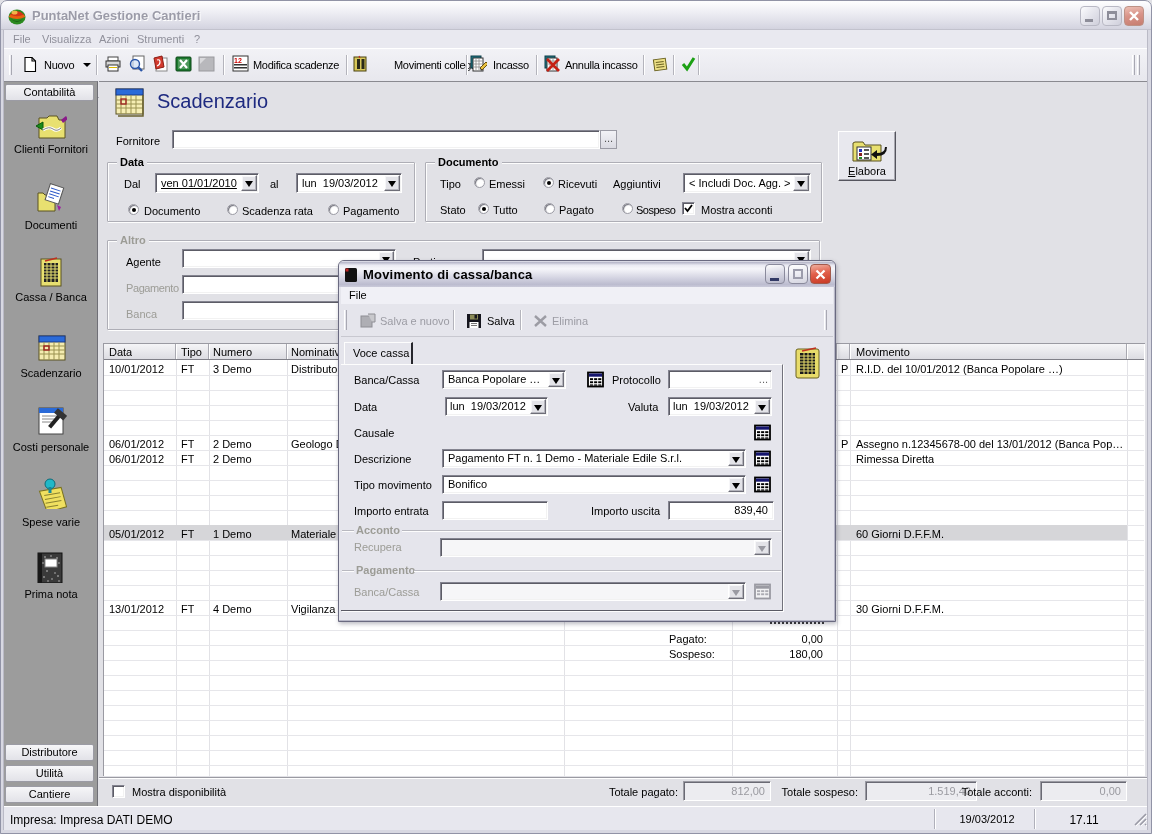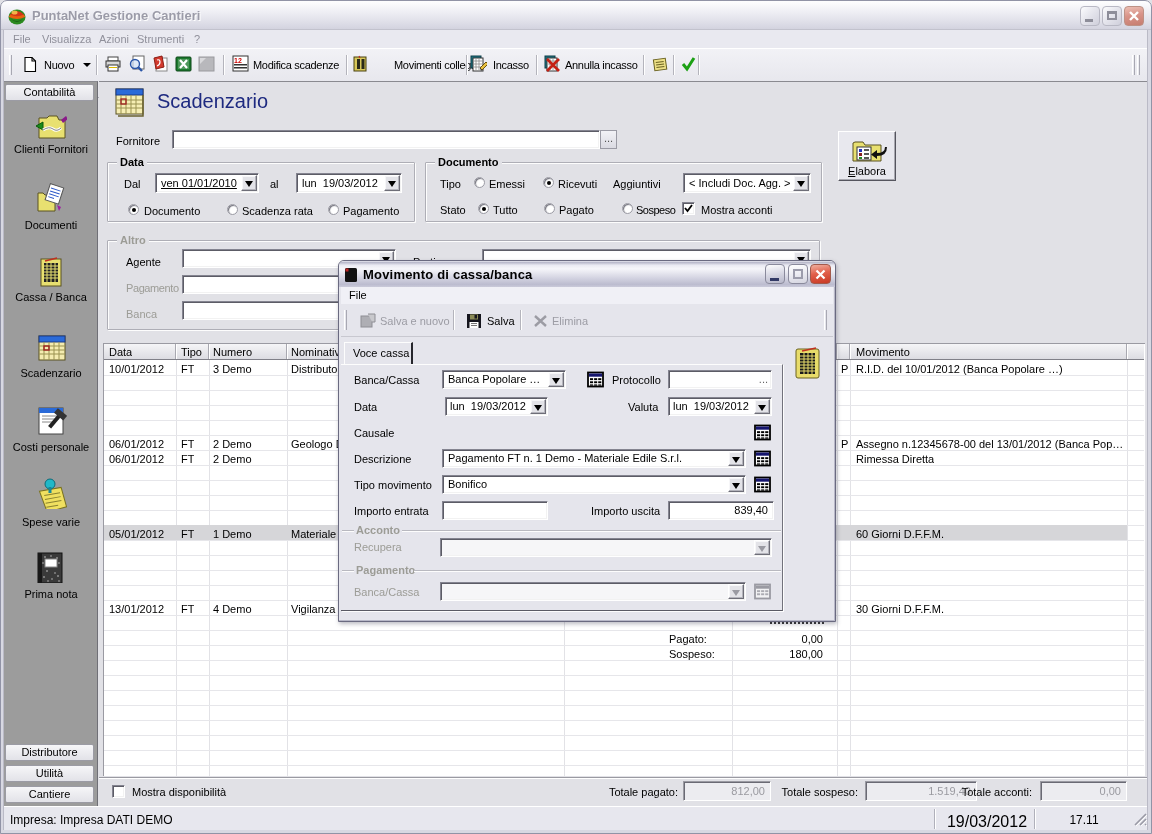--- a/index.html
+++ b/index.html
@@ -623,20 +623,20 @@
         <rect x="3" y="10.3" width="3.1" height="1.9"></rect>
         <rect x="7.1" y="10.3" width="3.1" height="1.9"></rect>
         <rect x="11.2" y="10.3" width="3.1" height="1.9"></rect>
       </g>
     </svg>
 </div>
 
 <div class="abs" id="statusbar" style="left:4px;top:806px;width:1143px;height:24px;background:#e7e7ee;border-top:1px solid #fff;">
  <div class="abs" style="left:6px;top:6px;font-size:12px;">Impresa: Impresa DATI DEMO</div>
  <div class="abs" style="left:930px;top:2px;width:2px;height:20px;border-left:1px solid #b0b0ba;border-right:1px solid #fff;"></div>
- <div class="abs" style="left:937px;top:6px;width:92px;text-align:center;font-size:16px;">19/03/2012</div>
+ <div class="abs" style="left:937px;top:6px;width:92px;text-align:center;font-size:11px;">19/03/2012</div>
  <div class="abs" style="left:1030px;top:2px;width:2px;height:20px;border-left:1px solid #b0b0ba;border-right:1px solid #fff;"></div>
  <div class="abs" style="left:1034px;top:6px;width:92px;text-align:center;font-size:12px;">17.11</div>
  <svg class="abs" style="left:1128px;top:4px" width="16" height="17">
       <path d="M14 3 L3 14 M14 8 L8 14 M14 13 L13 14" stroke="#9a9aa6" stroke-width="1.6"></path>
       <path d="M15 4 L4 15 M15 9 L9 15 M15 14 L14 15" stroke="#fdfdfd" stroke-width="1"></path>
     </svg>
 </div>
 
 </body></html>

